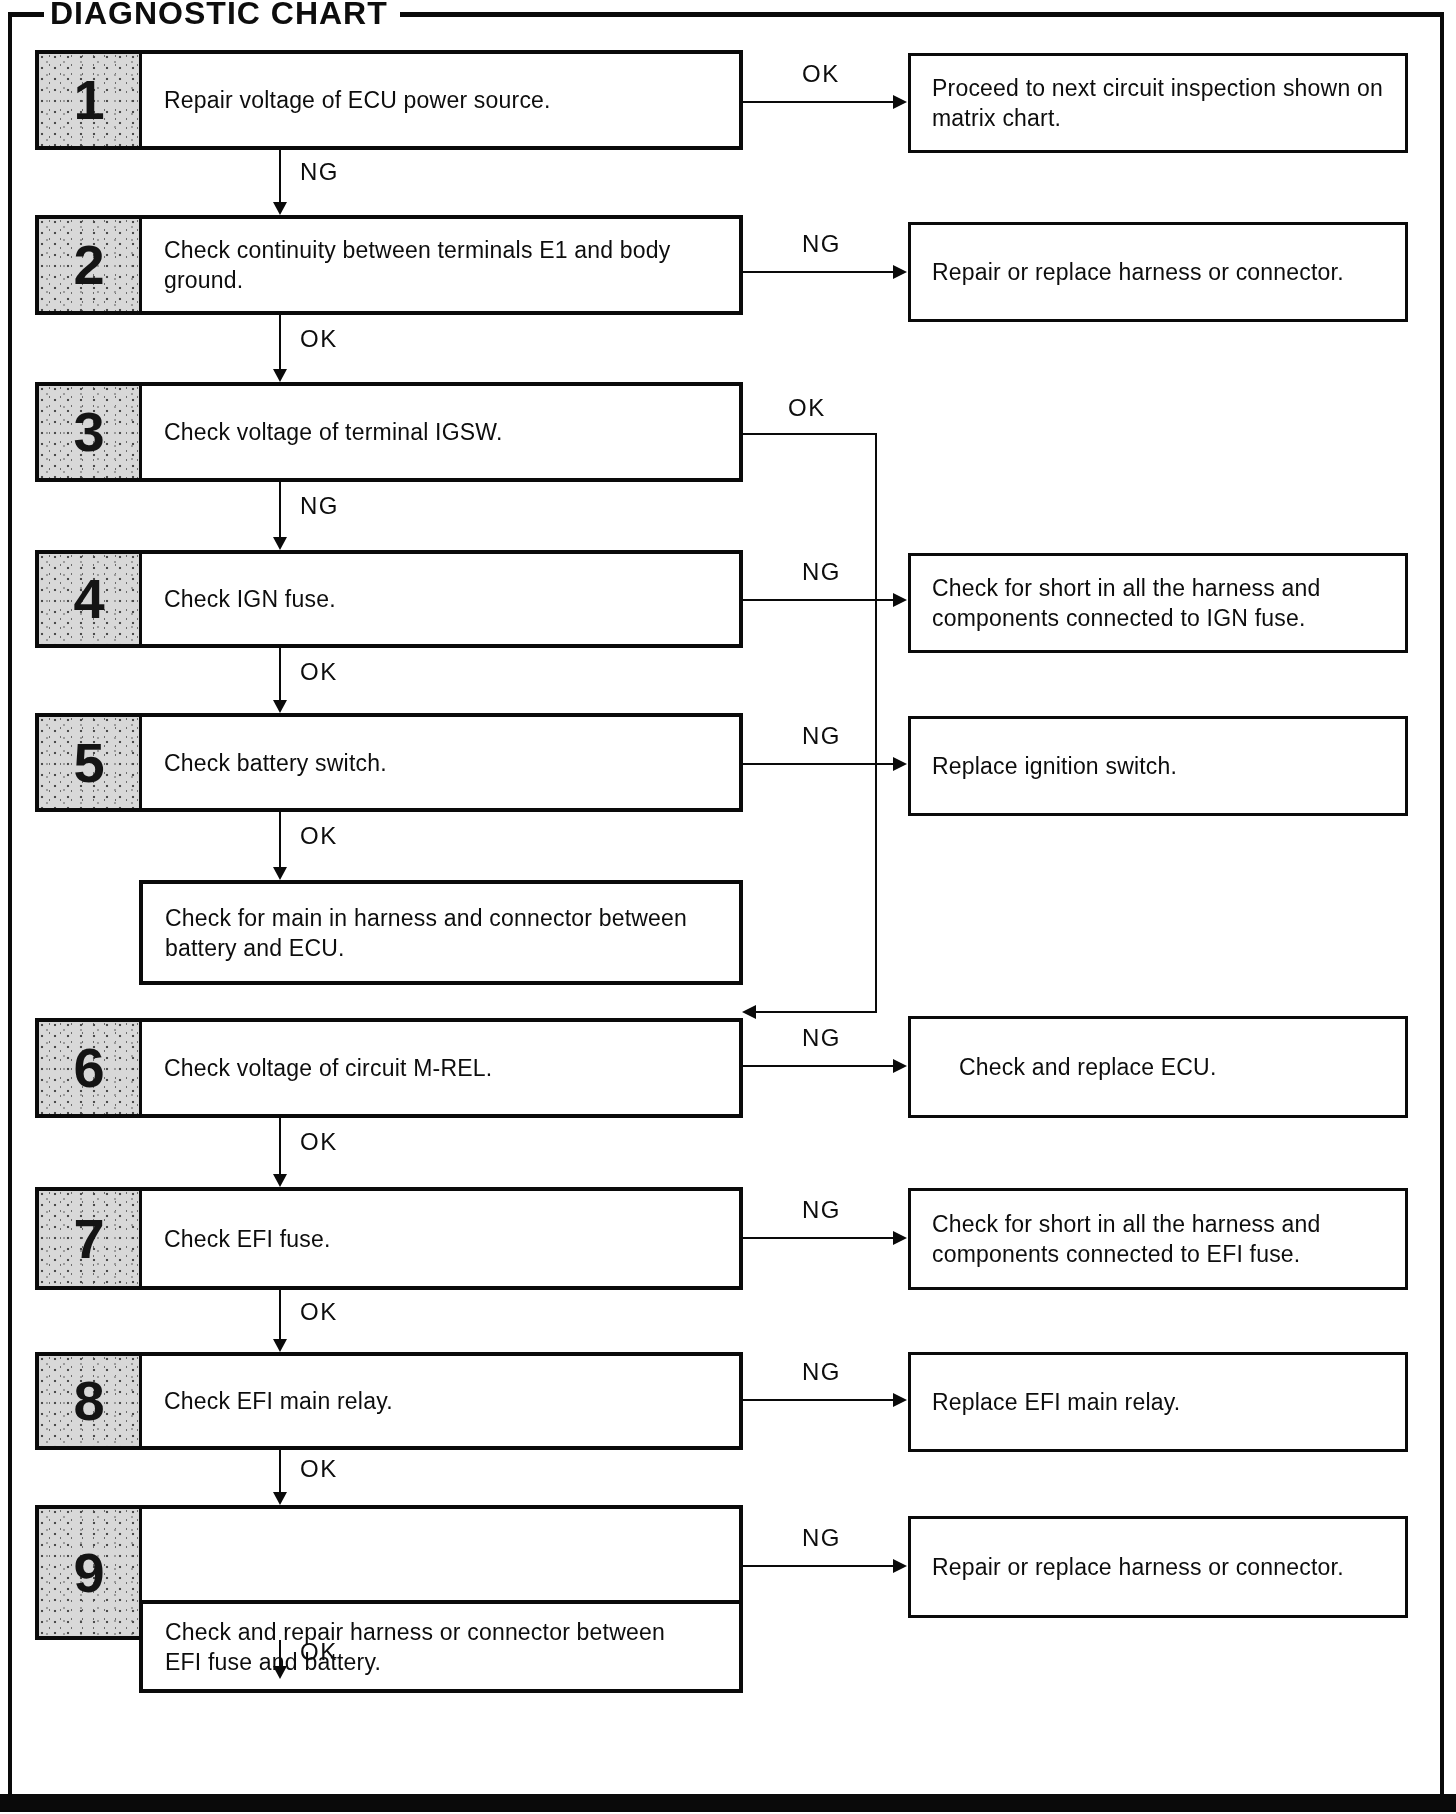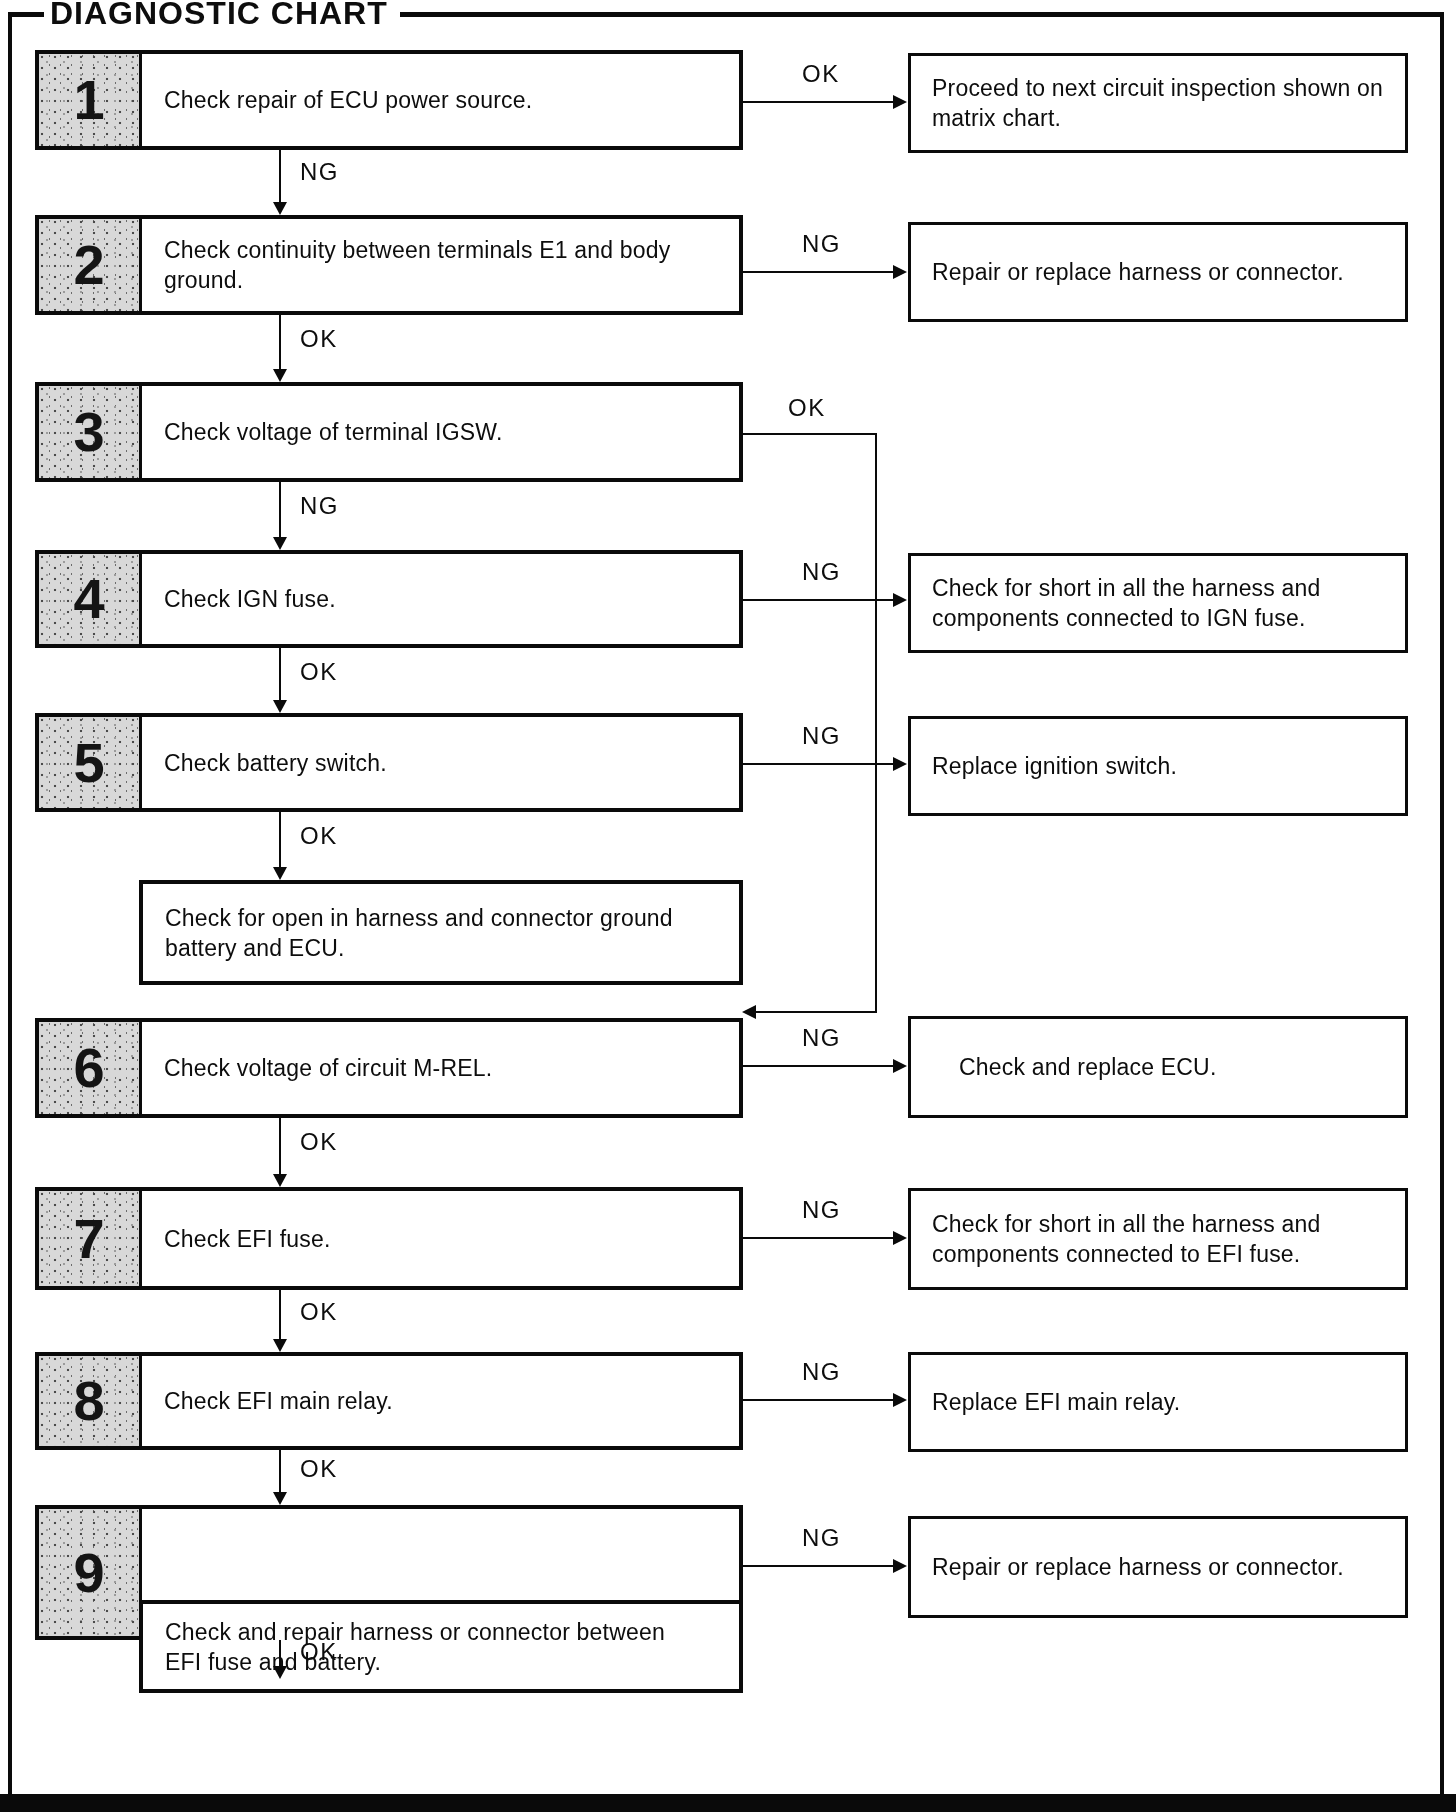--- a/index.html
+++ b/index.html
@@ -84,21 +84,21 @@
   <div class="abs ink frame-right"></div>
   <div class="abs ink frame-bottom"></div>
   <div class="abs ink title-stub"></div>
   <div class="abs ink title-rule"></div>
   <div class="abs chart-title">DIAGNOSTIC CHART</div>
 
   <div class="stepbox" style="top:50px;height:100px;">
     <div class="badge">
         <span>1</span>
       </div>
-    <div class="steptext">Check repair of ECU power source.</div>
+    <div class="steptext">Repair voltage of ECU power source.</div>
   </div>
 
   <div class="stepbox" style="top:215px;height:100px;">
     <div class="badge">
         <span>2</span>
       </div>
     <div class="steptext">Check continuity between terminals E1 and body ground.</div>
   </div>
 
   <div class="stepbox" style="top:382px;height:100px;">
@@ -115,21 +115,21 @@
     <div class="steptext">Check IGN fuse.</div>
   </div>
 
   <div class="stepbox" style="top:713px;height:99px;">
     <div class="badge">
         <span>5</span>
       </div>
     <div class="steptext">Check battery switch.</div>
   </div>
 
-  <div class="plainbox" style="top:880px;height:105px;">Check for open in harness and connector ground battery and ECU.</div>
+  <div class="plainbox" style="top:880px;height:105px;">Check for main in harness and connector between battery and ECU.</div>
 
   <div class="stepbox" style="top:1018px;height:100px;">
     <div class="badge">
         <span>6</span>
       </div>
     <div class="steptext">Check voltage of circuit M-REL.</div>
   </div>
 
   <div class="stepbox" style="top:1187px;height:103px;">
     <div class="badge">

